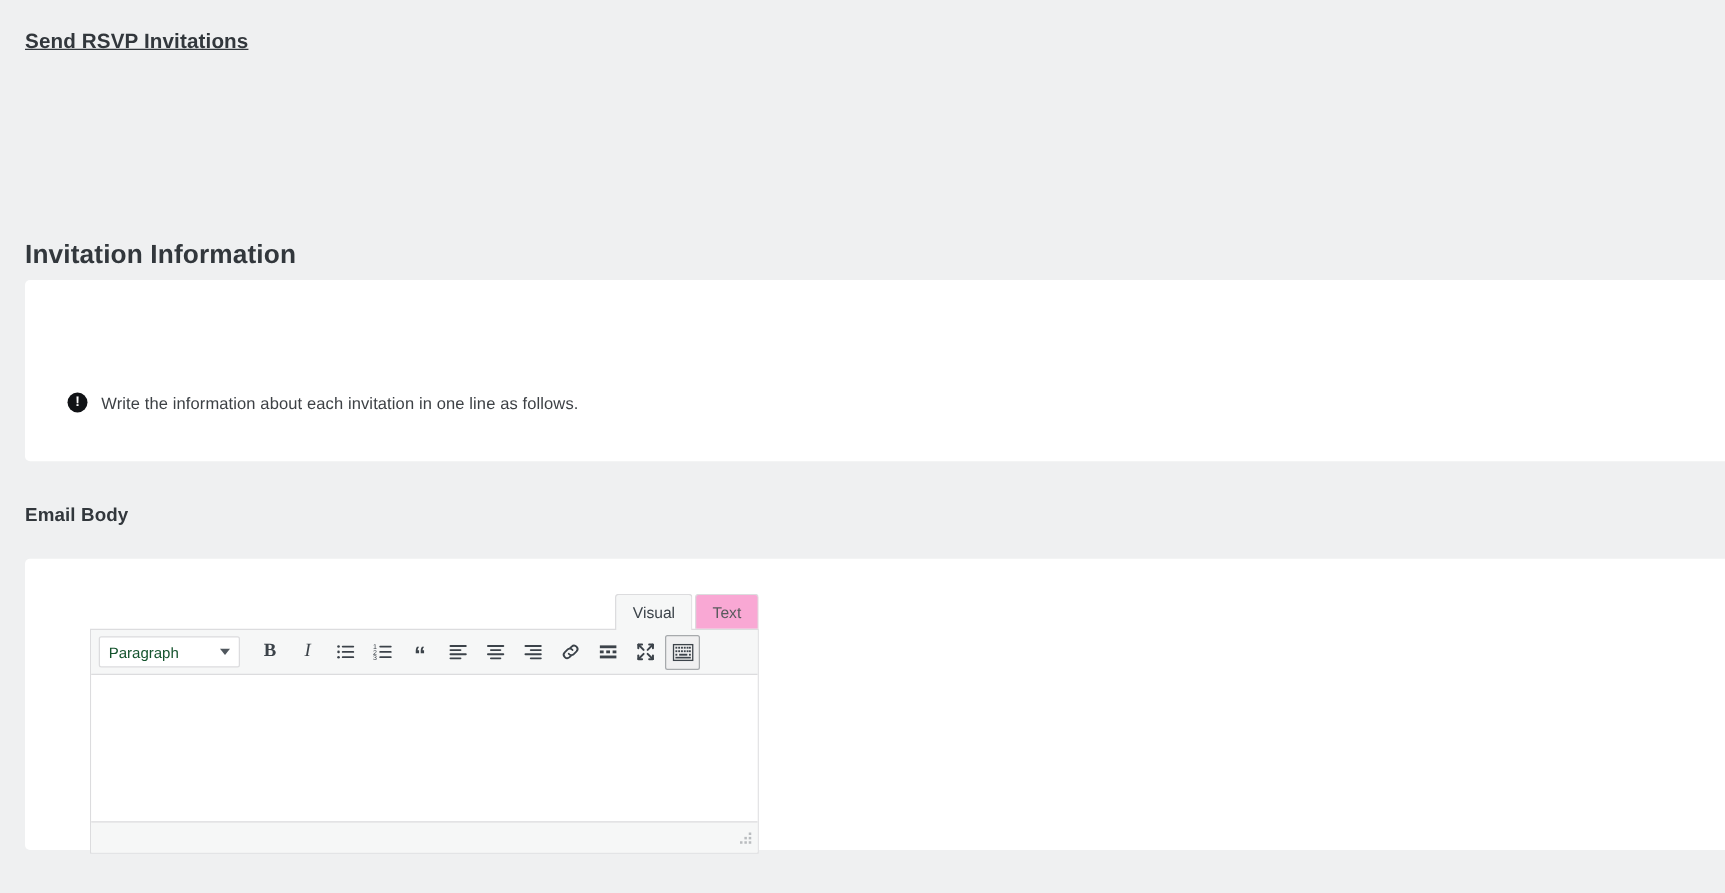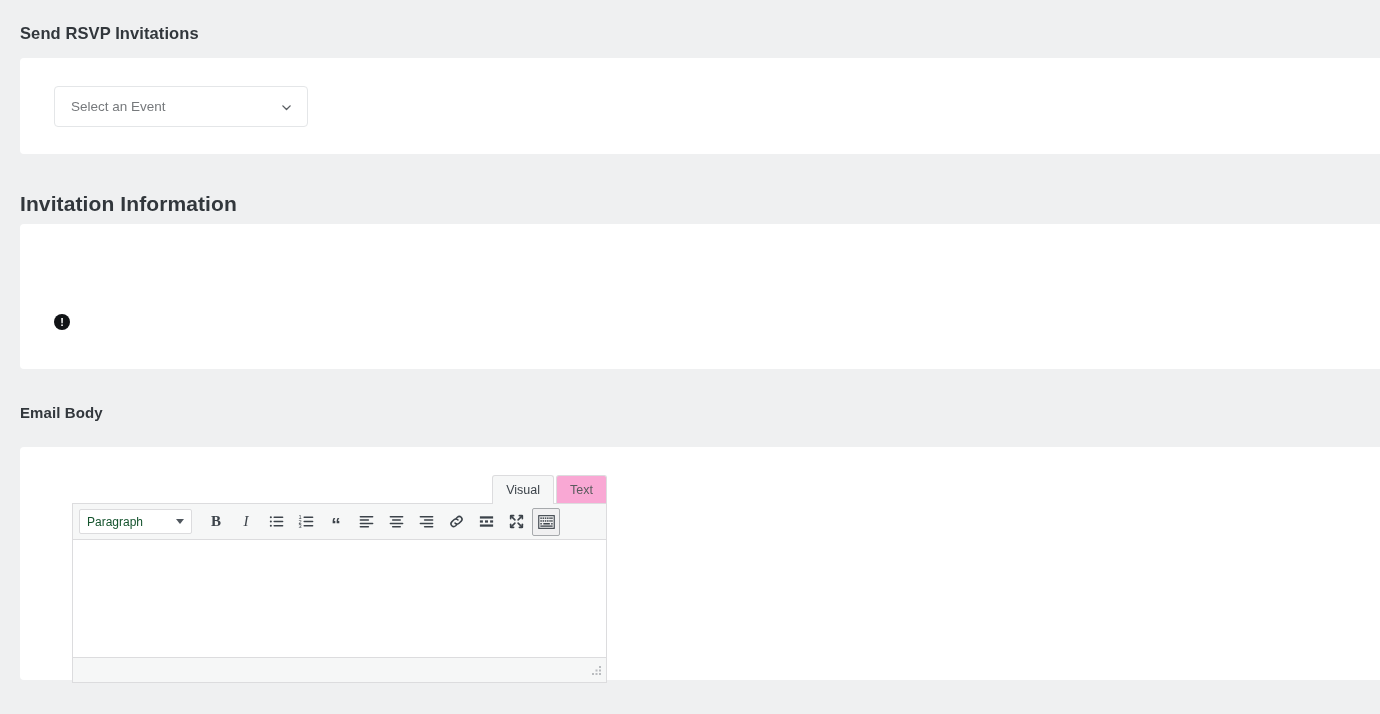--- a/index.html
+++ b/index.html
@@ -21,21 +21,21 @@
   }
 
   
   .section-heading {
     position: absolute;
     left: 20px;
     color: #32373c;
     font-weight: 700;
     letter-spacing: .1px;
   }
-  .h-send    { top: 24px;  font-size: 16.5px; }
+  .h-send    { top: 24px;  font-size: 16.5px; text-decoration: underline; }
   .h-invite  { top: 192px; font-size: 21px; }
   .h-body    { top: 404px; font-size: 15px; }
 
   
   .card {
     position: absolute;
     left: 20px;
     right: 0;
     background: #ffffff;
     border-top-left-radius: 4px;
@@ -277,37 +277,28 @@
     cursor: ns-resize;
   }
 </style>
 </head>
 <body>
 
 <div class="page">
 
   <div class="section-heading h-send">Send RSVP Invitations</div>
 
-  <div class="card card-event">
-    <div class="select-wrap">
-      <span class="select-label">Select an Event</span>
-      <span class="chev">
-        <svg width="13" height="13" viewBox="0 0 16 16" fill="none" stroke="#5a5e62" stroke-width="1.7" stroke-linecap="round" stroke-linejoin="round">
-          <polyline points="3.5,6 8,10.5 12.5,6"></polyline>
-        </svg>
-      </span>
-    </div>
-  </div>
 
   <div class="section-heading h-invite">Invitation Information</div>
 
   <div class="card card-invite">
 
     <div class="hint">
       <span class="hint-icon">!</span>
+      <span class="hint-text">Write the information about each invitation in one line as follows.</span>
     </div>
   </div>
 
   <div class="section-heading h-body">Email Body</div>
 
   <div class="card card-body">
     <div class="editor">
 
       <div class="ed-tabs">
         <div class="ed-tab active">Visual</div>

